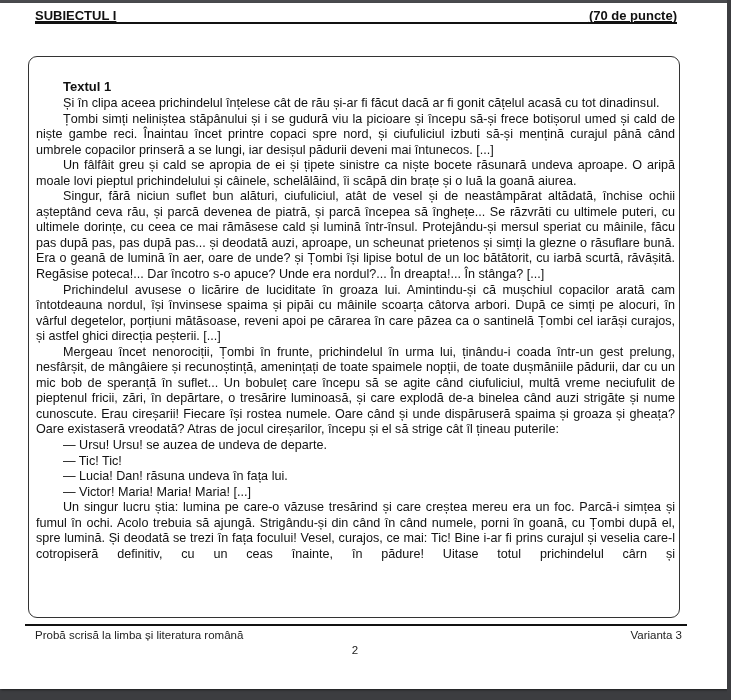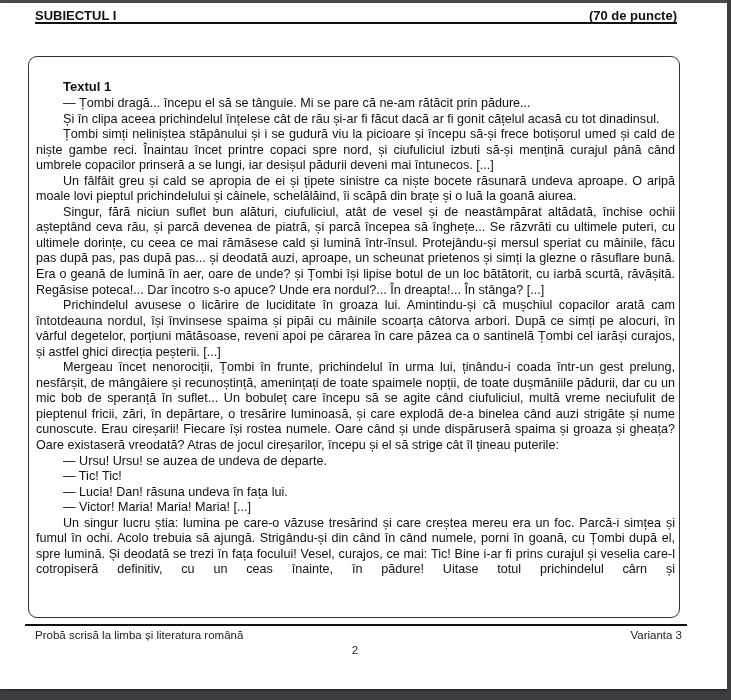--- a/index.html
+++ b/index.html
@@ -13,20 +13,21 @@
   .top-strip { position: absolute; left: 0; top: 0; width: 731px; height: 3px; background: #4a4b4e; }
   .page {
     position: absolute; left: 0; top: 3px; width: 727px; height: 686px;
     background: #ffffff;
     box-shadow: 1px 1px 2px rgba(0,0,0,0.5);
   }
   .header-row {
     position: absolute; left: 35px; top: 6px; width: 642px;
     display: flex; justify-content: space-between;
     font-weight: bold; font-size: 13px; line-height: 14px;
+    text-decoration: underline;
   }
   .header-rule { position: absolute; left: 35px; top: 19px; width: 642px; height: 2px; background: #111; }
   .instruction {
     position: absolute; left: 35px; top: 30px; width: 650px;
     font-weight: bold; font-size: 13px; line-height: 15px;
   }
   .text-box {
     position: absolute; left: 28px; top: 53px; width: 652px; height: 562px;
     border: 1.3px solid #333; border-radius: 9px;
     box-sizing: border-box;
@@ -51,21 +52,20 @@
 <div class="page">
   <div class="header-row">
     <span>SUBIECTUL I</span>
     <span>(70 de puncte)</span>
   </div>
   <div class="header-rule"></div>
 
 
   <div class="text-box">
     <div class="text-title">Textul 1</div>
-    <p class="para">— Țombi dragă... începu el să se tânguie. Mi se pare că ne-am rătăcit prin pădure...</p>
     <p class="para">Și în clipa aceea prichindelul înțelese cât de rău și-ar fi făcut dacă ar fi gonit cățelul acasă cu tot dinadinsul.</p>
     <p class="para">Țombi simți neliniștea stăpânului și i se gudură viu la picioare și începu să-și frece botișorul umed și cald de niște gambe reci. Înaintau încet printre copaci spre nord, și ciufuliciul izbuti să-și mențină curajul până când umbrele copacilor prinseră a se lungi, iar desișul pădurii deveni mai întunecos. [...]</p>
     <p class="para">Un fâlfâit greu și cald se apropia de ei și țipete sinistre ca niște bocete răsunară undeva aproape. O aripă moale lovi pieptul prichindelului și câinele, schelălăind, îi scăpă din brațe și o luă la goană aiurea.</p>
     <p class="para">Singur, fără niciun suflet bun alături, ciufuliciul, atât de vesel și de neastâmpărat altădată, închise ochii așteptând ceva rău, și parcă devenea de piatră, și parcă începea să înghețe... Se răzvrăti cu ultimele puteri, cu ultimele dorințe, cu ceea ce mai rămăsese cald și lumină într-însul. Protejându-și mersul speriat cu mâinile, făcu pas după pas, pas după pas... și deodată auzi, aproape, un scheunat prietenos și simți la glezne o răsuflare bună. Era o geană de lumină în aer, oare de unde? și Țombi își lipise botul de un loc bătătorit, cu iarbă scurtă, răvășită. Regăsise poteca!... Dar încotro s-o apuce? Unde era nordul?... În dreapta!... În stânga? [...]</p>
     <p class="para">Prichindelul avusese o licărire de luciditate în groaza lui. Amintindu-și că mușchiul copacilor arată cam întotdeauna nordul, își învinsese spaima și pipăi cu mâinile scoarța câtorva arbori. După ce simți pe alocuri, în vârful degetelor, porțiuni mătăsoase, reveni apoi pe cărarea în care păzea ca o santinelă Țombi cel iarăși curajos, și astfel ghici direcția peșterii. [...]</p>
     <p class="para">Mergeau încet nenorociții, Țombi în frunte, prichindelul în urma lui, ținându-i coada într-un gest prelung, nesfârșit, de mângâiere și recunoștință, amenințați de toate spaimele nopții, de toate dușmăniile pădurii, dar cu un mic bob de speranță în suflet... Un bobuleț care începu să se agite când ciufuliciul, multă vreme neciufulit de pieptenul fricii, zări, în depărtare, o tresărire luminoasă, și care explodă de-a binelea când auzi strigăte și nume cunoscute. Erau cireșarii! Fiecare își rostea numele. Oare când și unde dispăruseră spaima și groaza și gheața? Oare existaseră vreodată? Atras de jocul cireșarilor, începu și el să strige cât îl țineau puterile:</p>
     <p class="para">— Ursu! Ursu! se auzea de undeva de departe.</p>
     <p class="para">— Tic! Tic!</p>
     <p class="para">— Lucia! Dan! răsuna undeva în fața lui.</p>
     <p class="para">— Victor! Maria! Maria! Maria! [...]</p>

